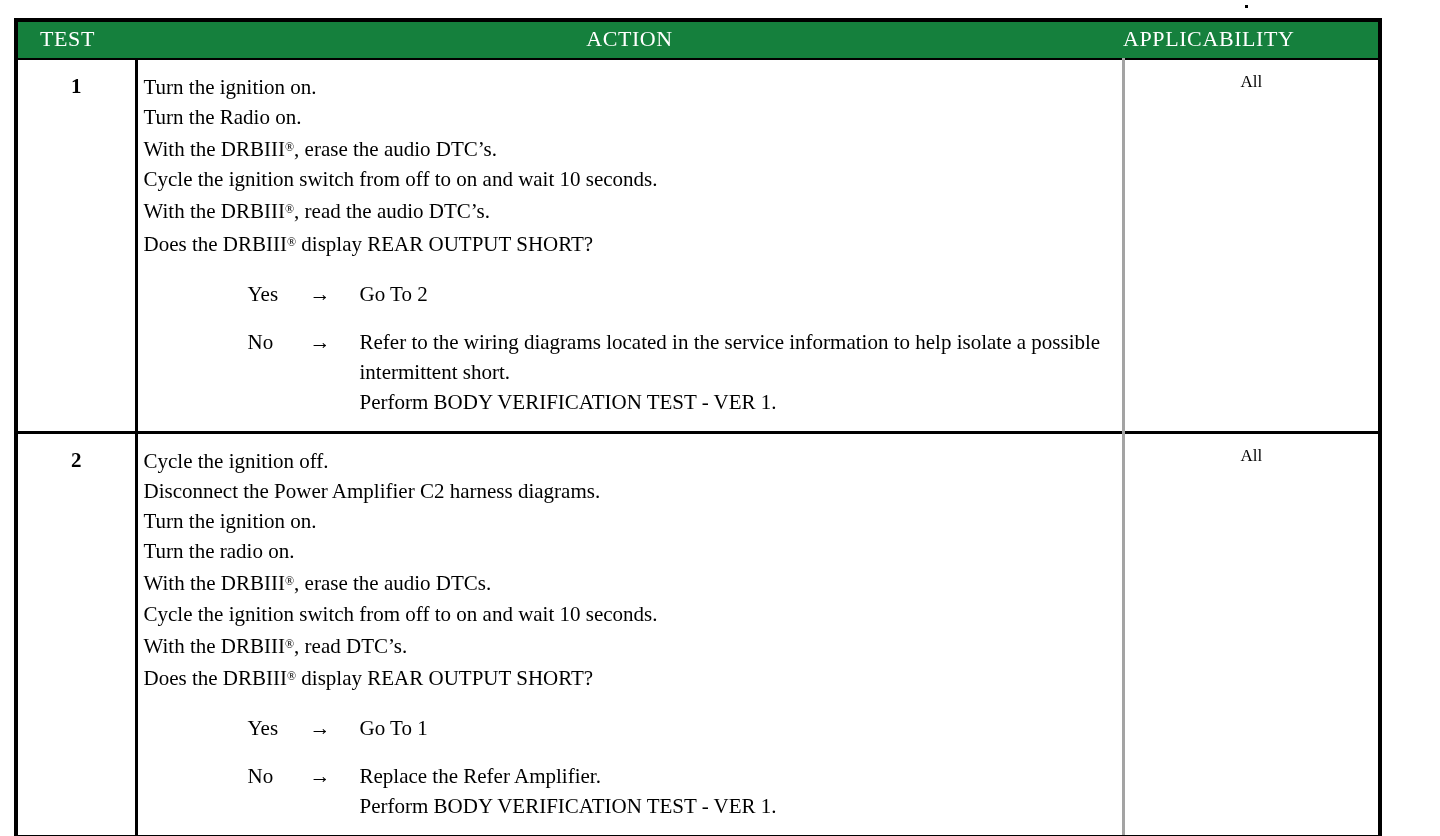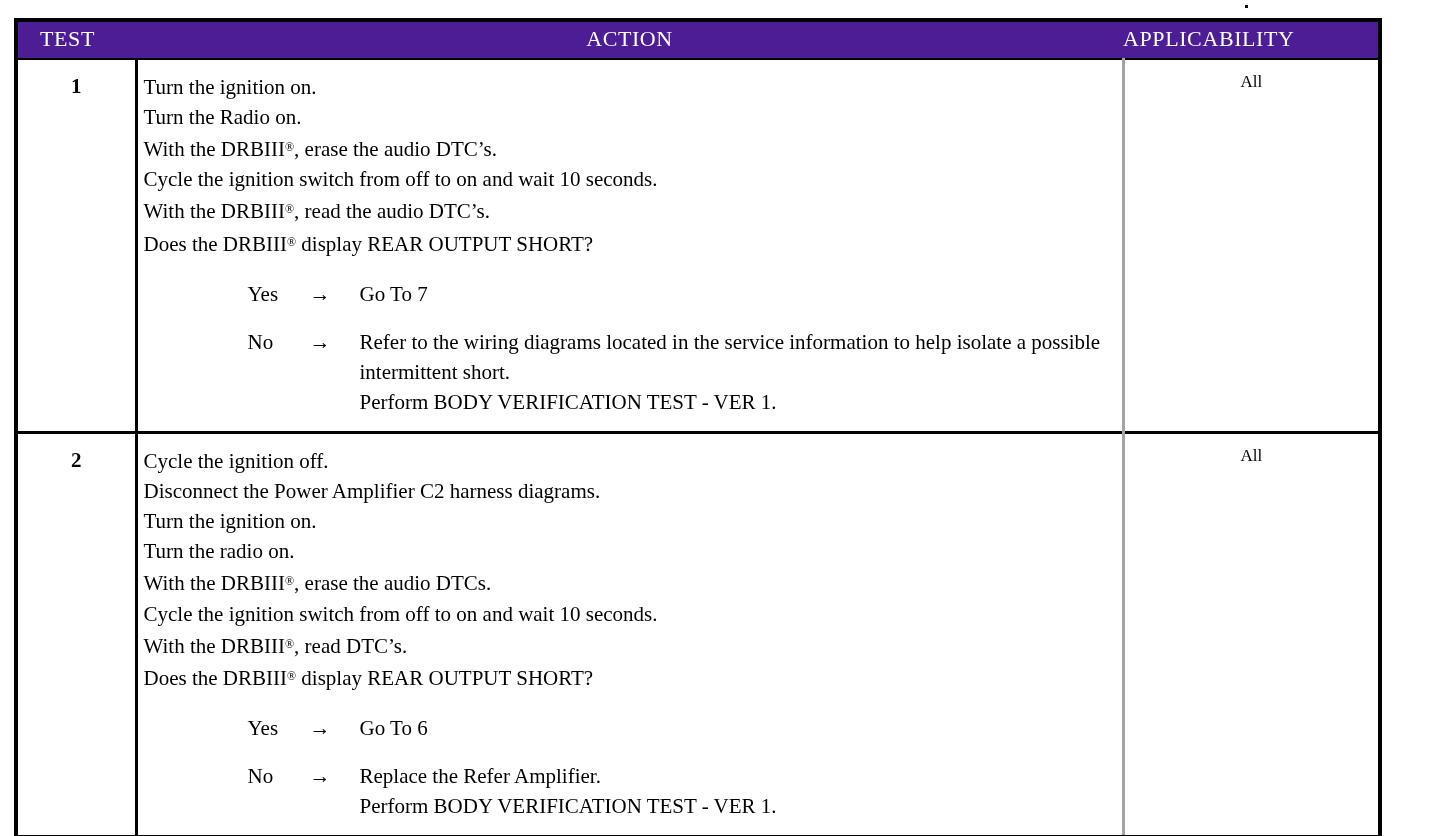--- a/index.html
+++ b/index.html
@@ -33,21 +33,21 @@
     border-collapse: collapse;
     table-layout: fixed;
     border: 4px solid #000;
   }
 
   .diag-table col.c-test  { width: 120px; }
   .diag-table col.c-act   { width: 987px; }
   .diag-table col.c-app   { width: 257px; }
 
   thead th {
-    background: #4c1d95;
+    background: #15803d;
     color: #ffffff;
     font-size: 22px;
     font-weight: normal;
     letter-spacing: 0.6px;
     padding: 4px 0 6px 0;
     border: none;
     font-variant: small-caps;
     text-transform: uppercase;
   }
   thead th.h-test { text-align: left; padding-left: 22px; }
@@ -147,21 +147,21 @@
           <div class="step-line">Turn the Radio on.</div>
           <div class="step-line">With the DRBIII<span class="reg">®</span>, erase the audio DTC’s.</div>
           <div class="step-line">Cycle the ignition switch from off to on and wait 10 seconds.</div>
           <div class="step-line">With the DRBIII<span class="reg">®</span>, read the audio DTC’s.</div>
           <div class="step-line">Does the DRBIII<span class="reg">®</span> display REAR OUTPUT SHORT?</div>
           <div class="branches">
             <div class="branch">
               <div class="branch-label">Yes</div>
               <div class="branch-arrow">→</div>
               <div class="branch-body">
-                <span class="b-line">Go To   7</span>
+                <span class="b-line">Go To   2</span>
               </div>
             </div>
             <div class="branch">
               <div class="branch-label">No</div>
               <div class="branch-arrow">→</div>
               <div class="branch-body">
                 <span class="b-line wrap">Refer to the wiring diagrams located in the service information to help isolate a possible intermittent short.</span>
                 <span class="b-line">Perform BODY VERIFICATION TEST - VER 1.</span>
               </div>
             </div>
@@ -178,21 +178,21 @@
           <div class="step-line">Turn the radio on.</div>
           <div class="step-line">With the DRBIII<span class="reg">®</span>, erase the audio DTCs.</div>
           <div class="step-line">Cycle the ignition switch from off to on and wait 10 seconds.</div>
           <div class="step-line">With the DRBIII<span class="reg">®</span>, read DTC’s.</div>
           <div class="step-line">Does the DRBIII<span class="reg">®</span> display REAR OUTPUT SHORT?</div>
           <div class="branches">
             <div class="branch">
               <div class="branch-label">Yes</div>
               <div class="branch-arrow">→</div>
               <div class="branch-body">
-                <span class="b-line">Go To   6</span>
+                <span class="b-line">Go To   1</span>
               </div>
             </div>
             <div class="branch">
               <div class="branch-label">No</div>
               <div class="branch-arrow">→</div>
               <div class="branch-body">
                 <span class="b-line">Replace the Refer Amplifier.</span>
                 <span class="b-line">Perform BODY VERIFICATION TEST - VER 1.</span>
               </div>
             </div>

